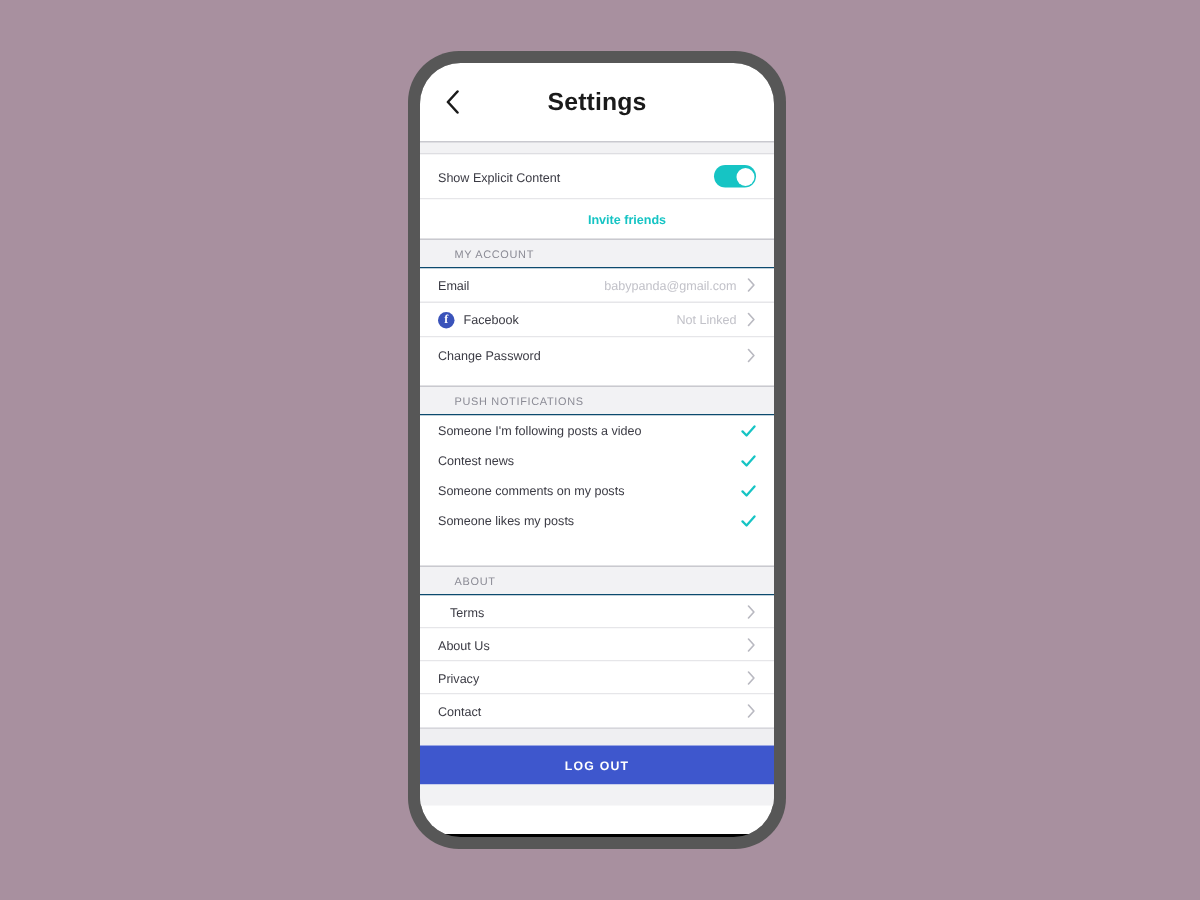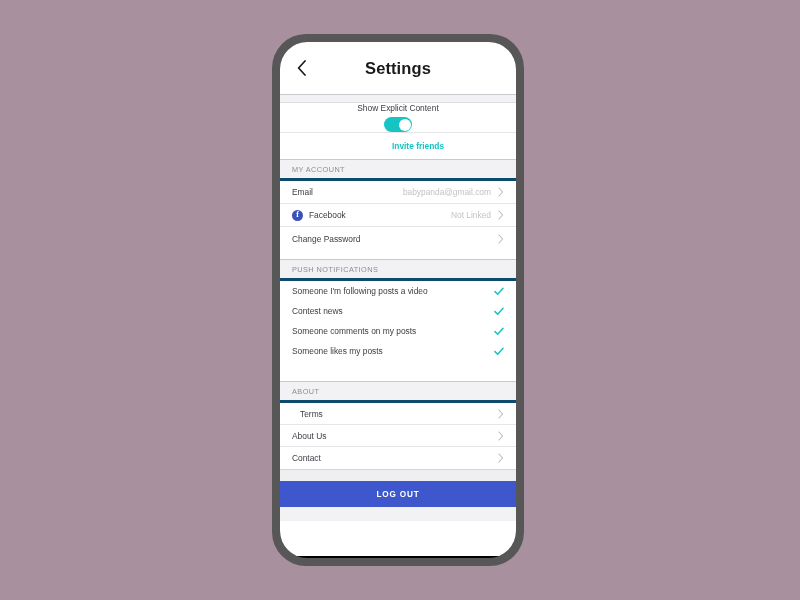--- a/index.html
+++ b/index.html
@@ -102,22 +102,22 @@
     font-size: 8.4px;
     color: #c2c2c9;
     margin-right: 6px;
     white-space: nowrap;
   }
 
   
   .section-header {
     background: #f2f2f4;
     border-top: 1px solid #c9c9cf;
-    border-bottom: 3px solid #0c4a6e;
-    padding: 0 12px;
+    border-bottom: 1px solid #0c4a6e;
+    padding: 0 23px;
     height: 18px;
     display: flex;
     align-items: center;
     font-size: 7.3px;
     letter-spacing: 0.45px;
     color: #8b8b95;
     text-align: right;
   }
 
   
@@ -137,21 +137,21 @@
     width: 11px;
     height: 11px;
     flex: 0 0 auto;
     display: flex;
     align-items: center;
     justify-content: center;
   }
   .check svg { display: block; }
 
   
-  #explicit-row { height: 30px; flex-direction: column; }
+  #explicit-row { height: 30px; }
   #explicit-toggle {
     width: 28px;
     height: 15px;
     border-radius: 8px;
     background: #16c4c4;
     position: relative;
     cursor: pointer;
     flex: 0 0 auto;
   }
   #explicit-toggle .knob {
@@ -344,20 +344,28 @@
 
       <div class="row row-sep" style="height:22px;">
         <div class="row-label">About Us</div>
         <div class="chevron">
           <svg width="6" height="10" viewBox="0 0 6 10">
               <path d="M1 1 L4.6 5 L1 9" fill="none" stroke="#b9b9c1" stroke-width="1.1" stroke-linecap="round" stroke-linejoin="round"></path>
             </svg>
         </div>
       </div>
 
+      <div class="row row-sep" style="height:22px;">
+        <div class="row-label">Privacy</div>
+        <div class="chevron">
+          <svg width="6" height="10" viewBox="0 0 6 10">
+              <path d="M1 1 L4.6 5 L1 9" fill="none" stroke="#b9b9c1" stroke-width="1.1" stroke-linecap="round" stroke-linejoin="round"></path>
+            </svg>
+        </div>
+      </div>
 
       <div class="row" style="height:22px;">
         <div class="row-label">Contact</div>
         <div class="chevron">
           <svg width="6" height="10" viewBox="0 0 6 10">
               <path d="M1 1 L4.6 5 L1 9" fill="none" stroke="#b9b9c1" stroke-width="1.1" stroke-linecap="round" stroke-linejoin="round"></path>
             </svg>
         </div>
       </div>
 

